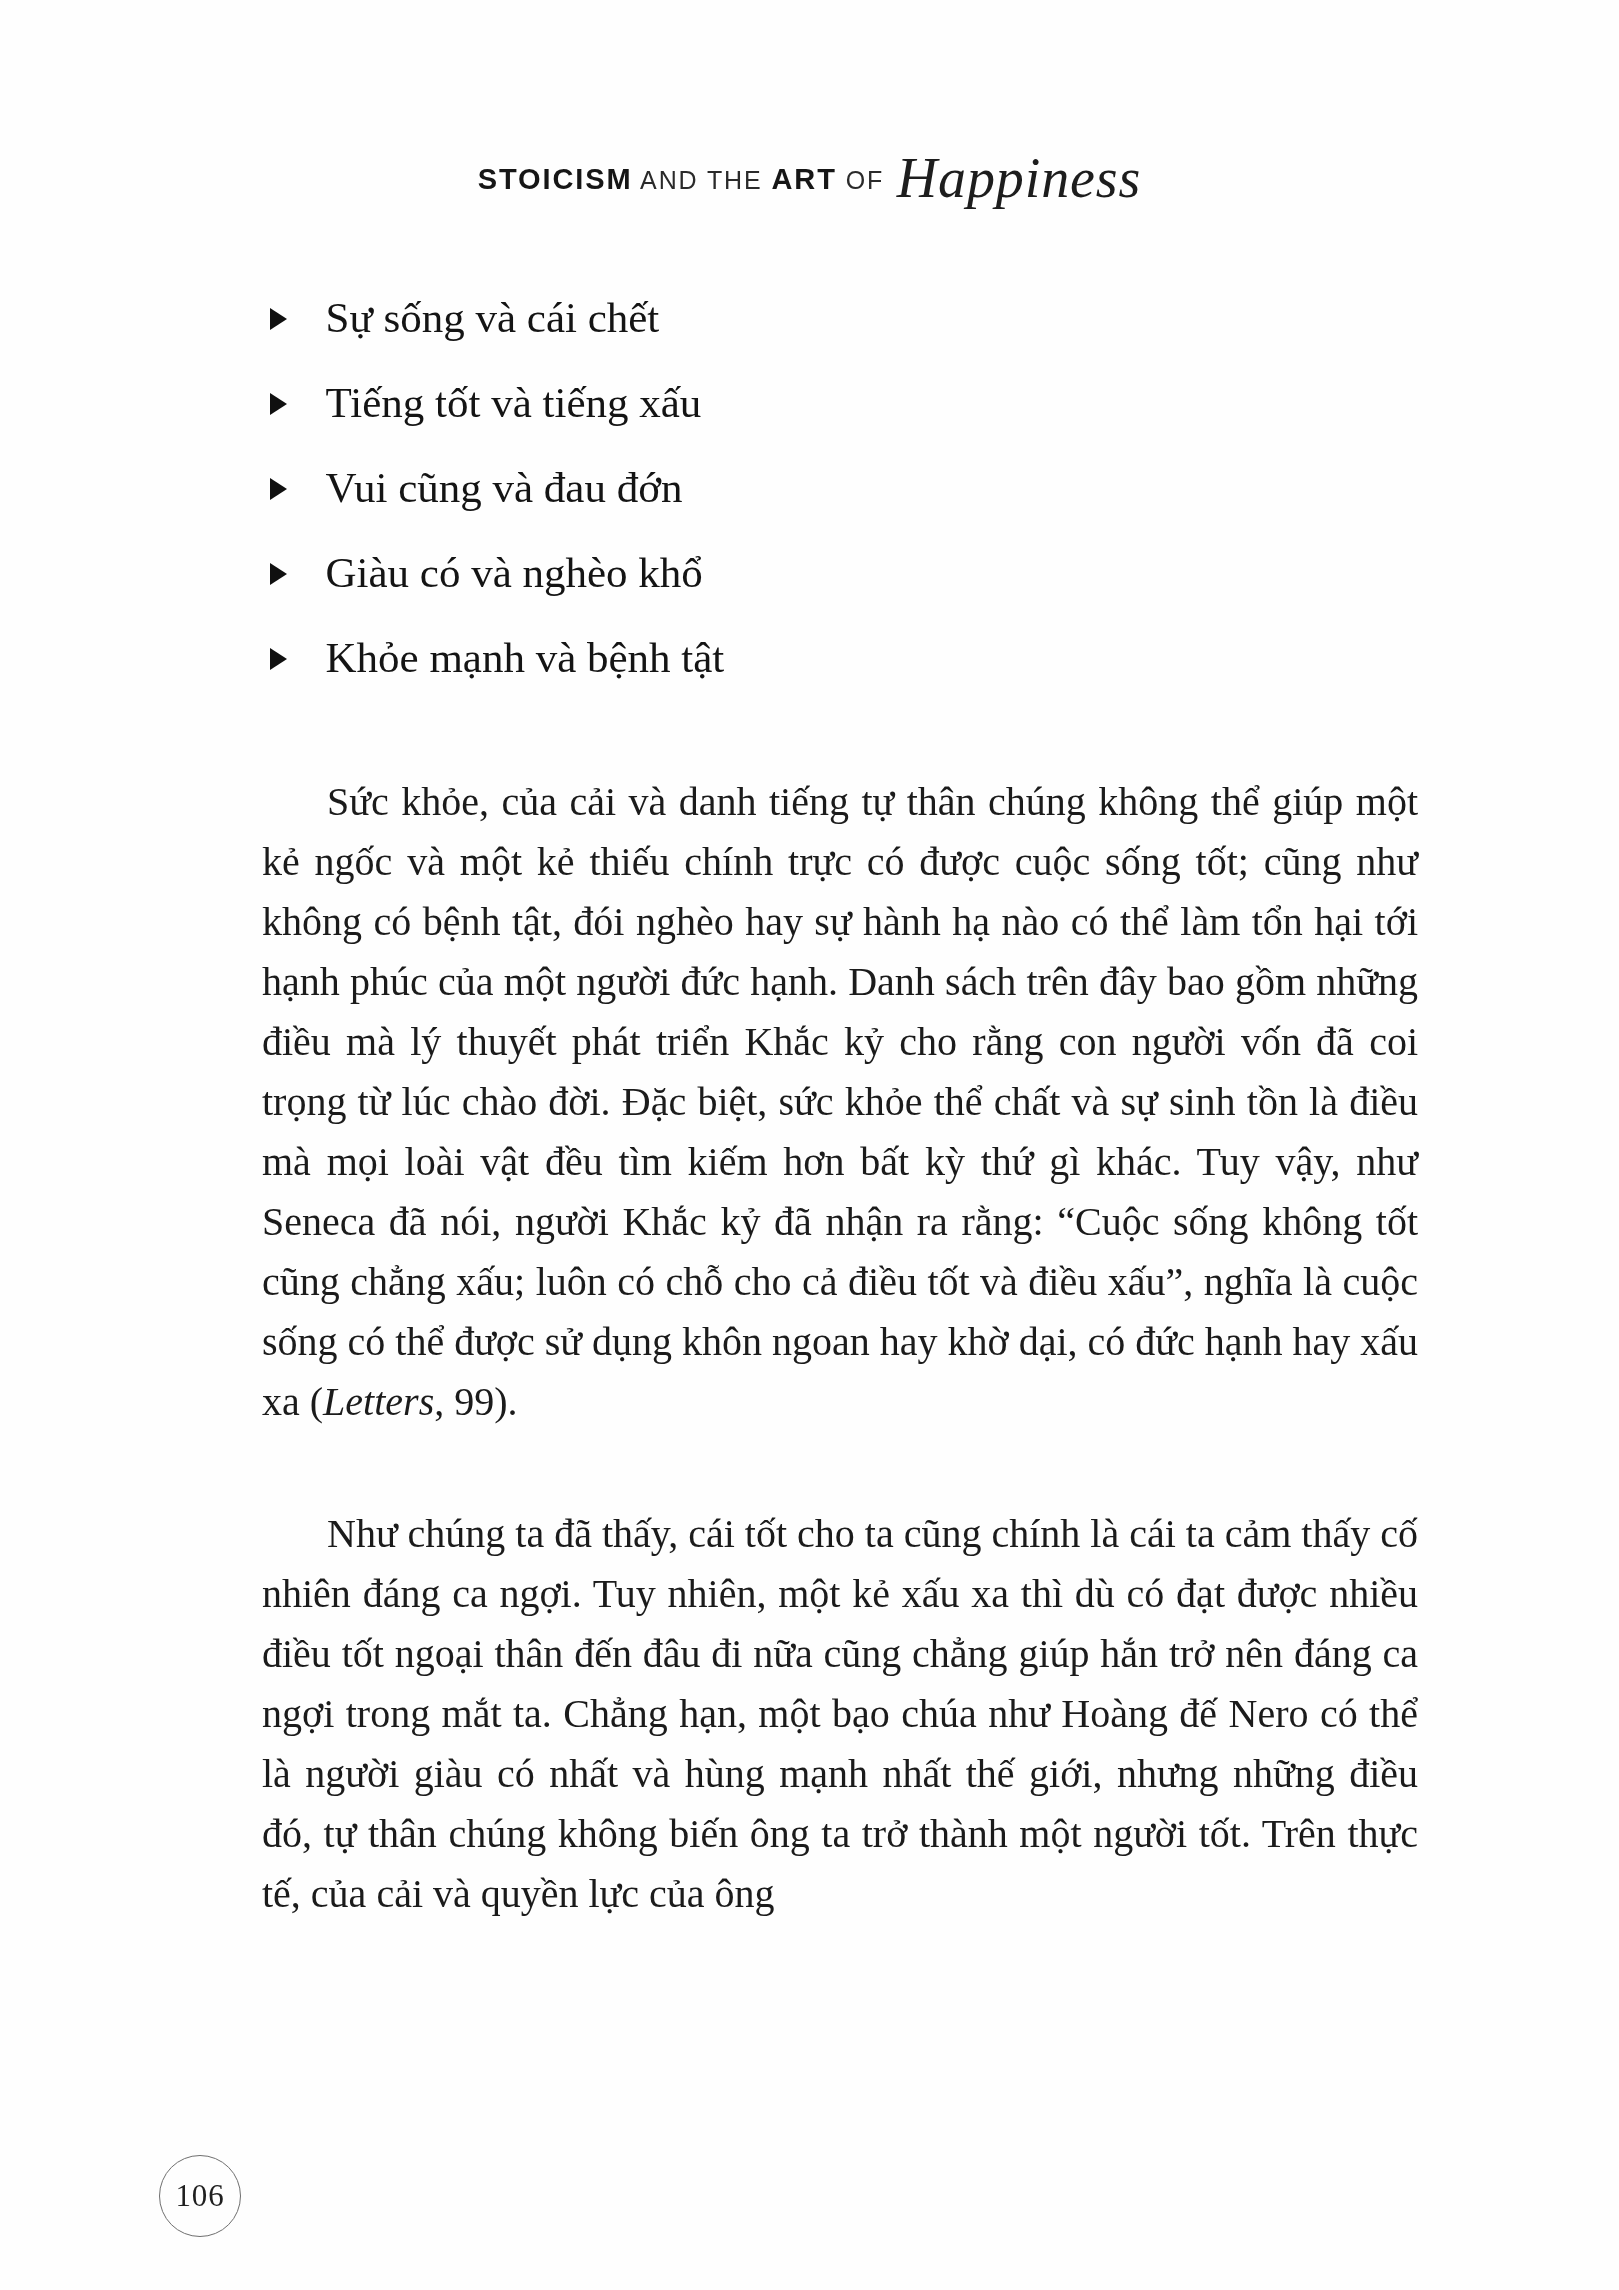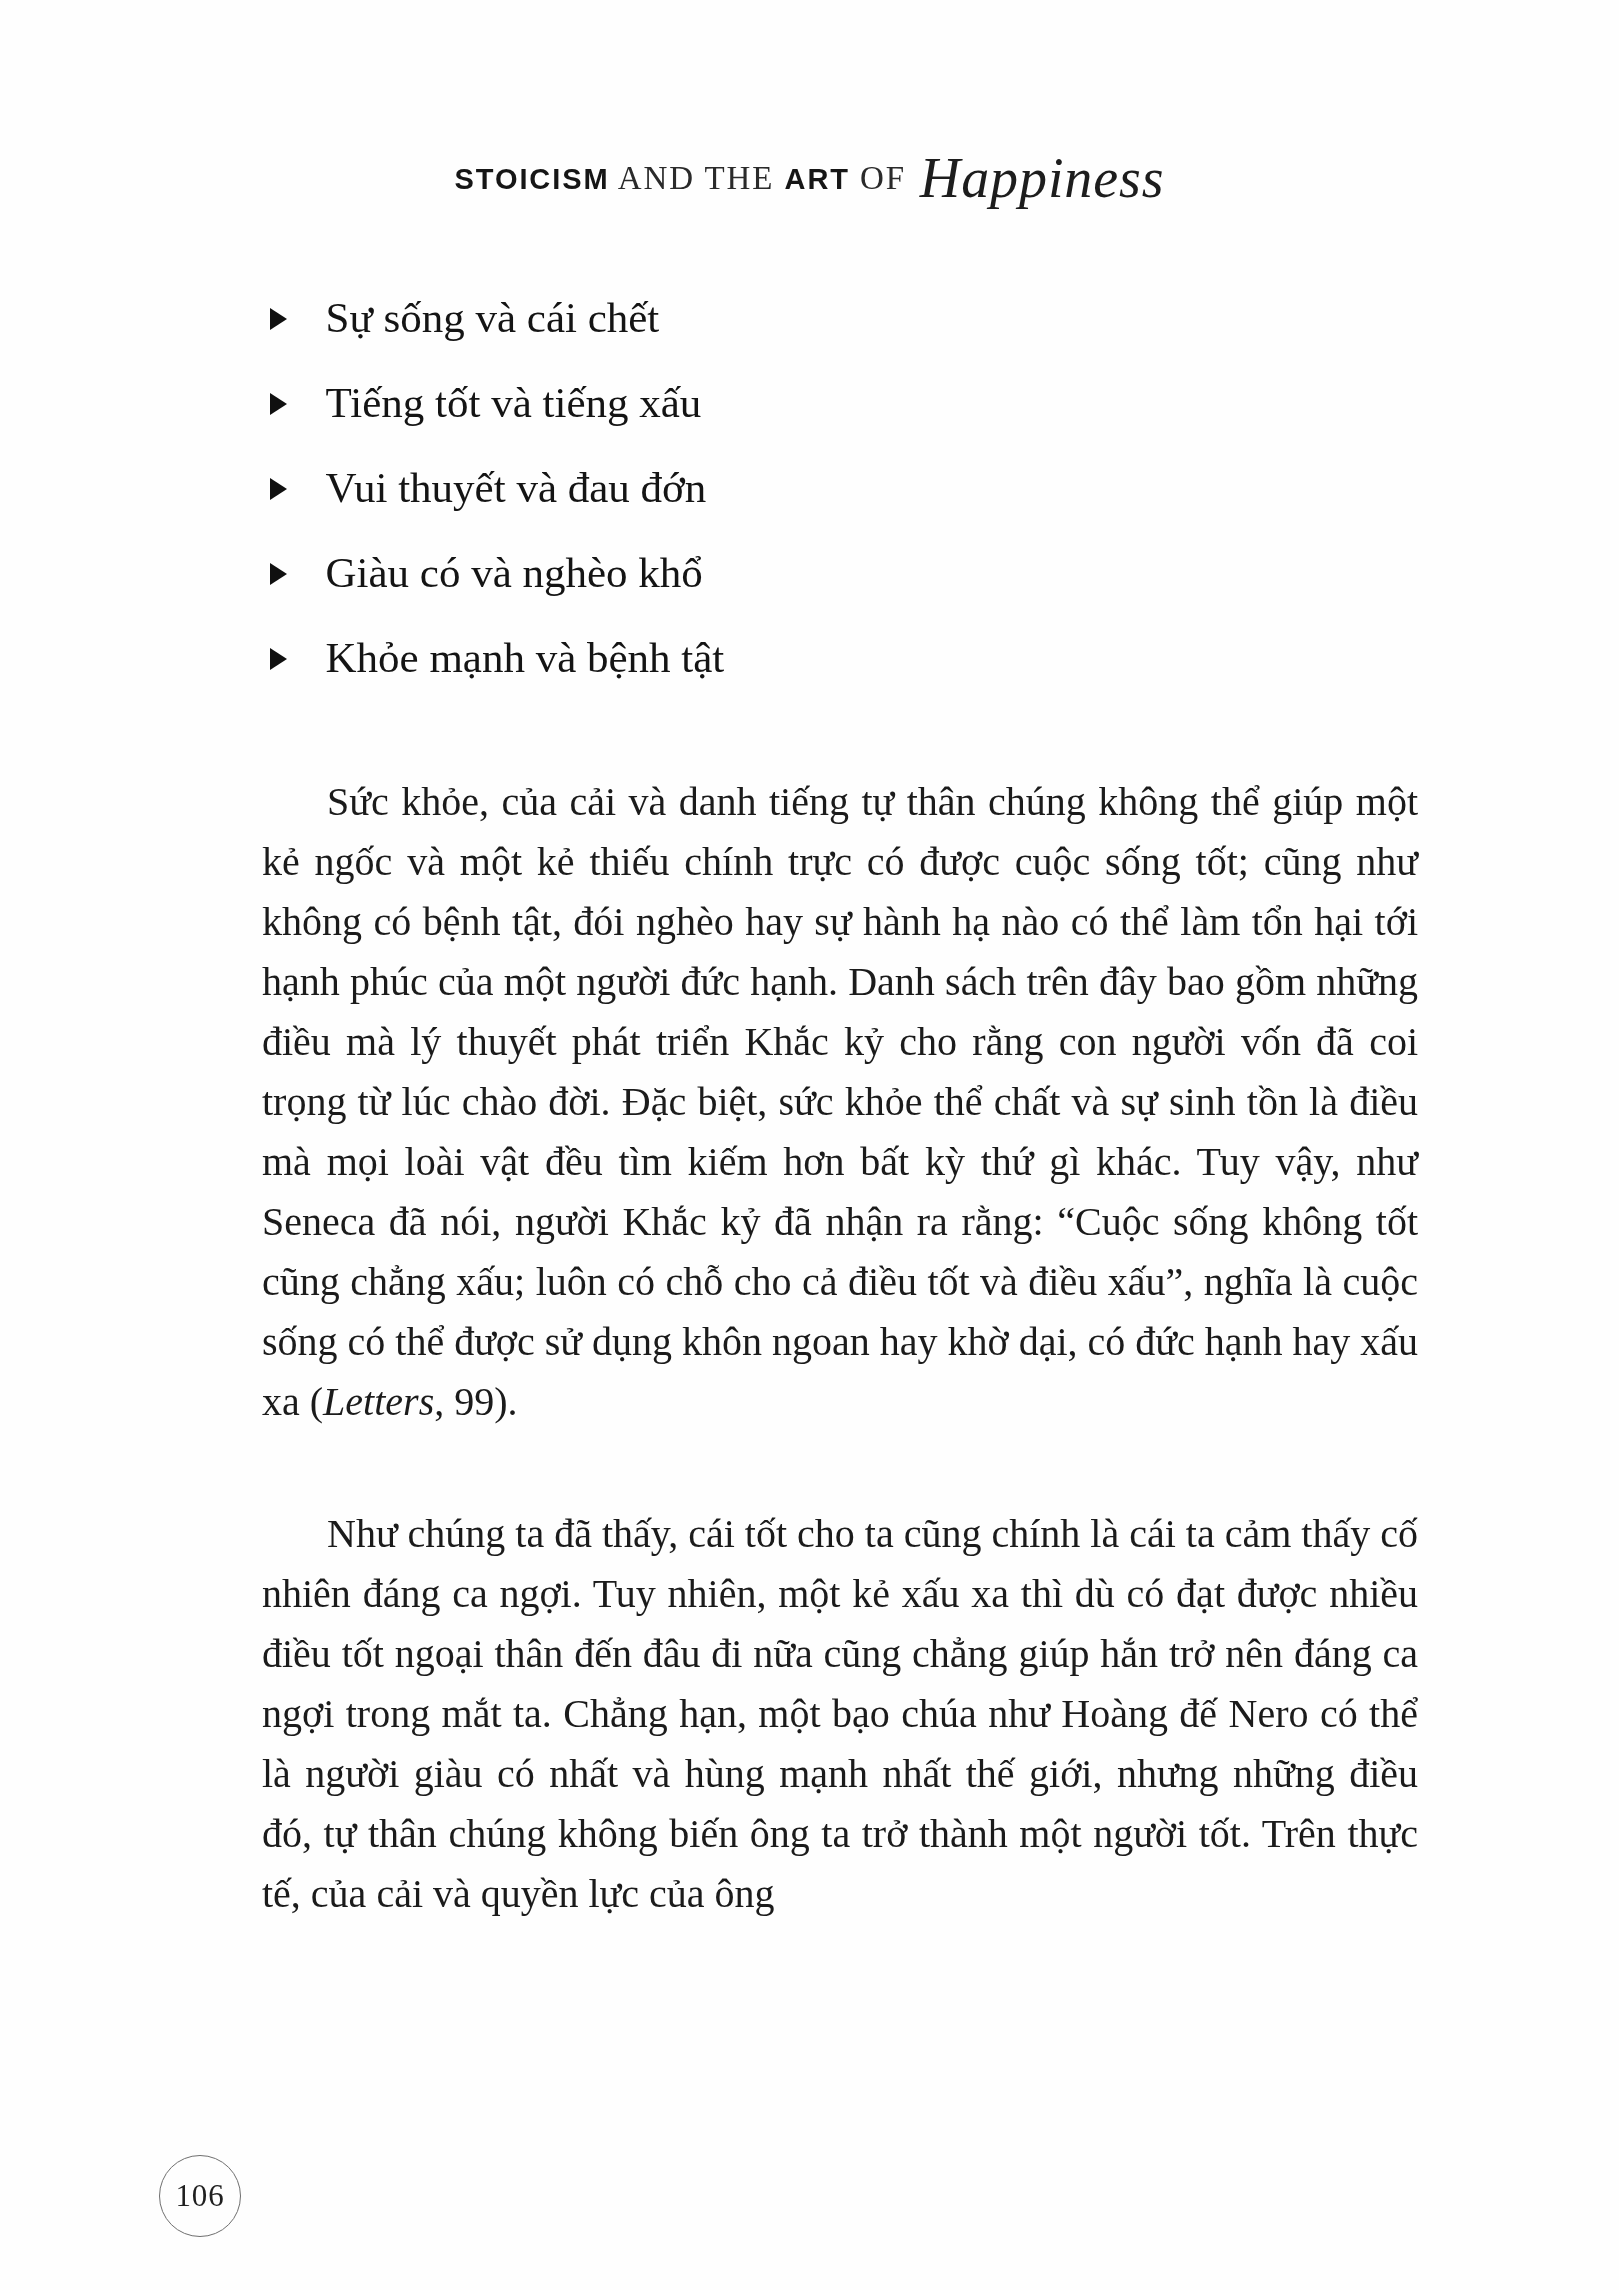--- a/index.html
+++ b/index.html
@@ -29,23 +29,23 @@
   }
   .hdr-caps-bold {
     font-family: "Liberation Sans", sans-serif;
     font-weight: 700;
     font-size: 29px;
     letter-spacing: 1.9px;
     color: #161616;
     vertical-align: baseline;
   }
   .hdr-caps-light {
-    font-family: Liberation Serif, serif;
+    font-family: Liberation Sans, sans-serif;
     font-weight: 400;
-    font-size: 33px;
+    font-size: 25px;
     letter-spacing: 1.9px;
     color: #2a2a2a;
     vertical-align: baseline;
   }
   .hdr-script {
     font-family: Liberation Serif, serif;
     font-style: italic;
     font-size: 56px;
     letter-spacing: 0.9px;
     color: #1d1d1d;
@@ -130,21 +130,21 @@
       <li>
         <span class="triangle-bullet"></span>
         <span>Sự sống và cái chết</span>
       </li>
       <li>
         <span class="triangle-bullet"></span>
         <span>Tiếng tốt và tiếng xấu</span>
       </li>
       <li>
         <span class="triangle-bullet"></span>
-        <span>Vui thuyết và đau đớn</span>
+        <span>Vui cũng và đau đớn</span>
       </li>
       <li>
         <span class="triangle-bullet"></span>
         <span>Giàu có và nghèo khổ</span>
       </li>
       <li>
         <span class="triangle-bullet"></span>
         <span>Khỏe mạnh và bệnh tật</span>
       </li>
     </ul>

